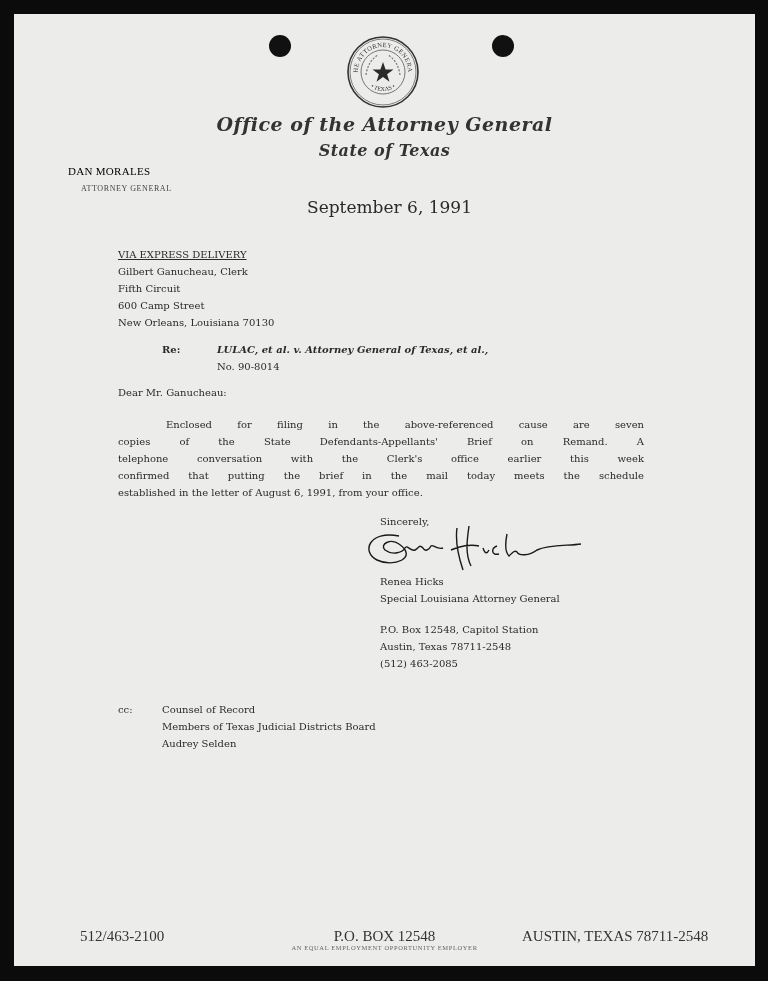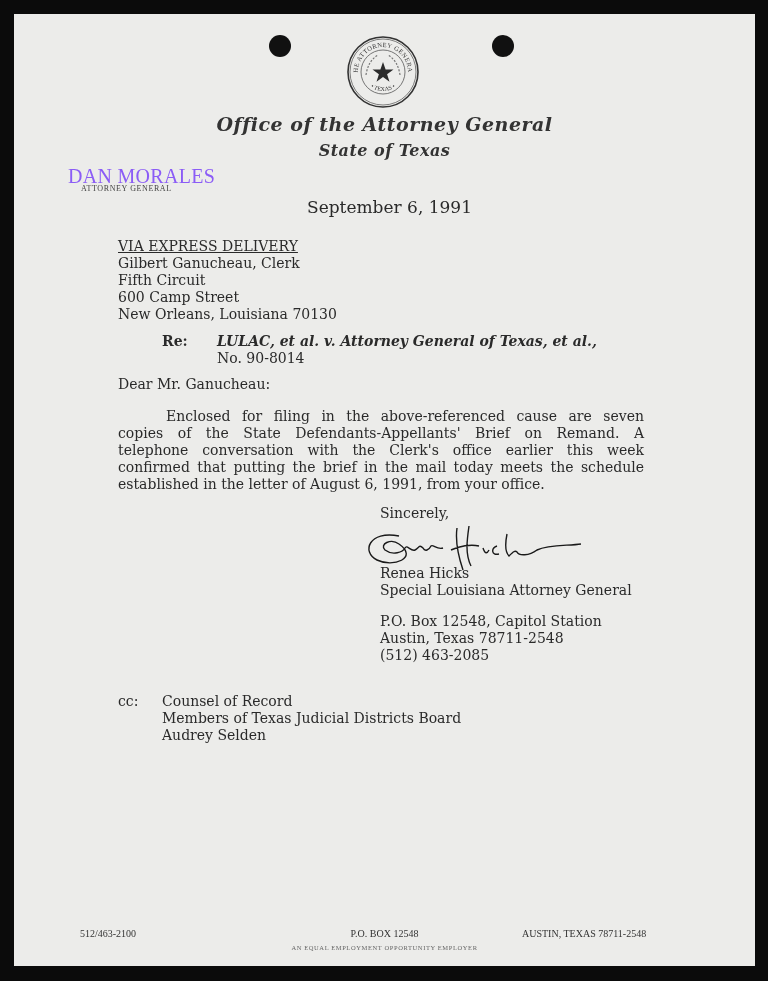--- a/index.html
+++ b/index.html
@@ -12,41 +12,41 @@
       background: #ececea;
     }
     .abs { position: absolute; white-space: nowrap; }
     .hole { position: absolute; width: 22px; height: 22px; border-radius: 50%; background: #111; }
     .seal { position: absolute; left: 332px; top: 21px; width: 74px; height: 74px; }
     .blackletter {
       font-family: "DejaVu Serif", serif; font-weight: bold; letter-spacing: 0.5px; color: #333;
     }
     .office-title { left: 0; width: 741px; text-align: center; top: 99px; font-size: 19px; font-style: italic; }
     .state-title { left: 0; width: 741px; text-align: center; top: 127px; font-size: 16px; font-style: italic; }
-    .ag-name { left: 54px; top: 151px; font-family: "Liberation Serif", serif; font-size: 20px; color: #8b5cf6; letter-spacing: 0.3px; }
+    .ag-name { left: 54px; top: 151px; font-family: "Liberation Serif", serif; font-size: 11px; color: #000000; letter-spacing: 0.3px; }
     .ag-title { left: 67px; top: 170px; font-family: "Liberation Serif", serif; font-size: 8px; color: #444; letter-spacing: 0.6px; }
     .date { left: 293px; top: 183px; font-size: 17px; }
-    .body-text { font-size: 14px; line-height: 17px; }
+    .body-text { font-size: 10px; line-height: 17px; margin-top: 8px; }
     .delivery { left: 104px; top: 224px; text-decoration: underline; }
     .addr { left: 104px; top: 241px; }
     .re-label { left: 148px; top: 319px; font-weight: bold; }
     .re-case { left: 203px; top: 319px; font-weight: bold; font-style: italic; }
     .re-no { left: 203px; top: 336px; }
     .salutation { left: 104px; top: 362px; }
     .para { left: 104px; top: 394px; width: 526px; white-space: normal; text-align: justify; }
     .para .line { display: block; text-align: justify; text-align-last: justify; height: 17px; }
     .para .line.last { text-align-last: left; }
     .para .line.indent { text-indent: 48px; }
     .closing { left: 366px; top: 491px; }
     .signature { position: absolute; left: 345px; top: 508px; width: 240px; height: 52px; }
     .signer { left: 366px; top: 551px; }
     .contact { left: 366px; top: 599px; }
     .cc-label { left: 104px; top: 679px; }
     .cc-list { left: 148px; top: 679px; }
-    .footer { font-family: "Liberation Serif", serif; font-size: 10px; color: #333; top: 914px; }
+    .footer { font-family: "Liberation Serif", serif; font-size: 15px; color: #333; top: 914px; }
     .footer-phone { left: 66px; }
     .footer-box { left: 0; width: 741px; text-align: center; }
     .footer-city { left: 508px; }
     .footer-eoe { left: 0; width: 741px; text-align: center; top: 930px; font-family: "Liberation Serif", serif; font-size: 6.5px; letter-spacing: 0.6px; color: #666; }
   </style>
 </head>
 <body>
 
 <div class="page">
   <div class="hole" style="left:255px; top:21px;"></div>

